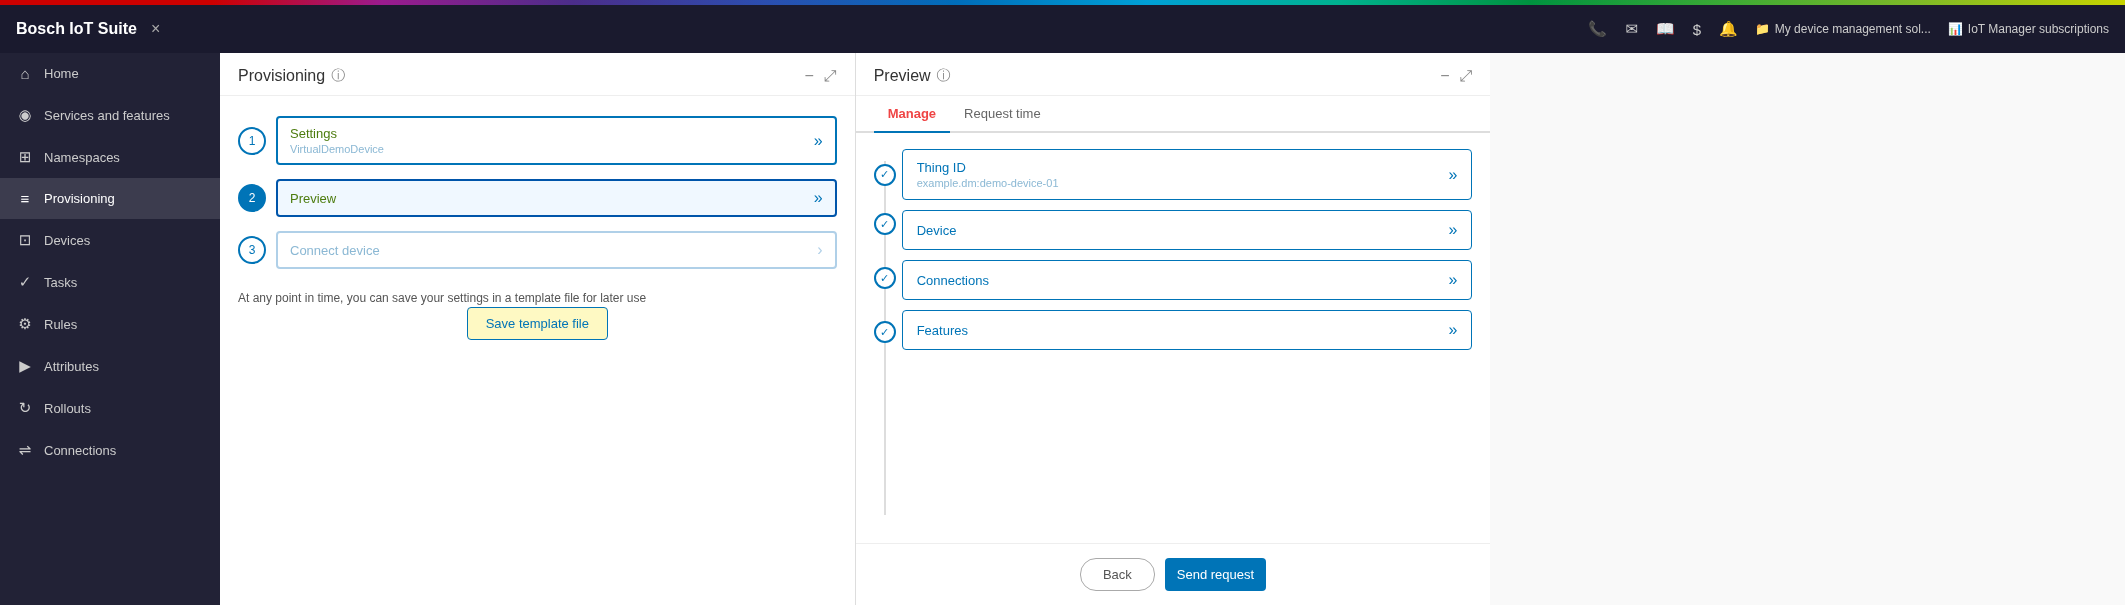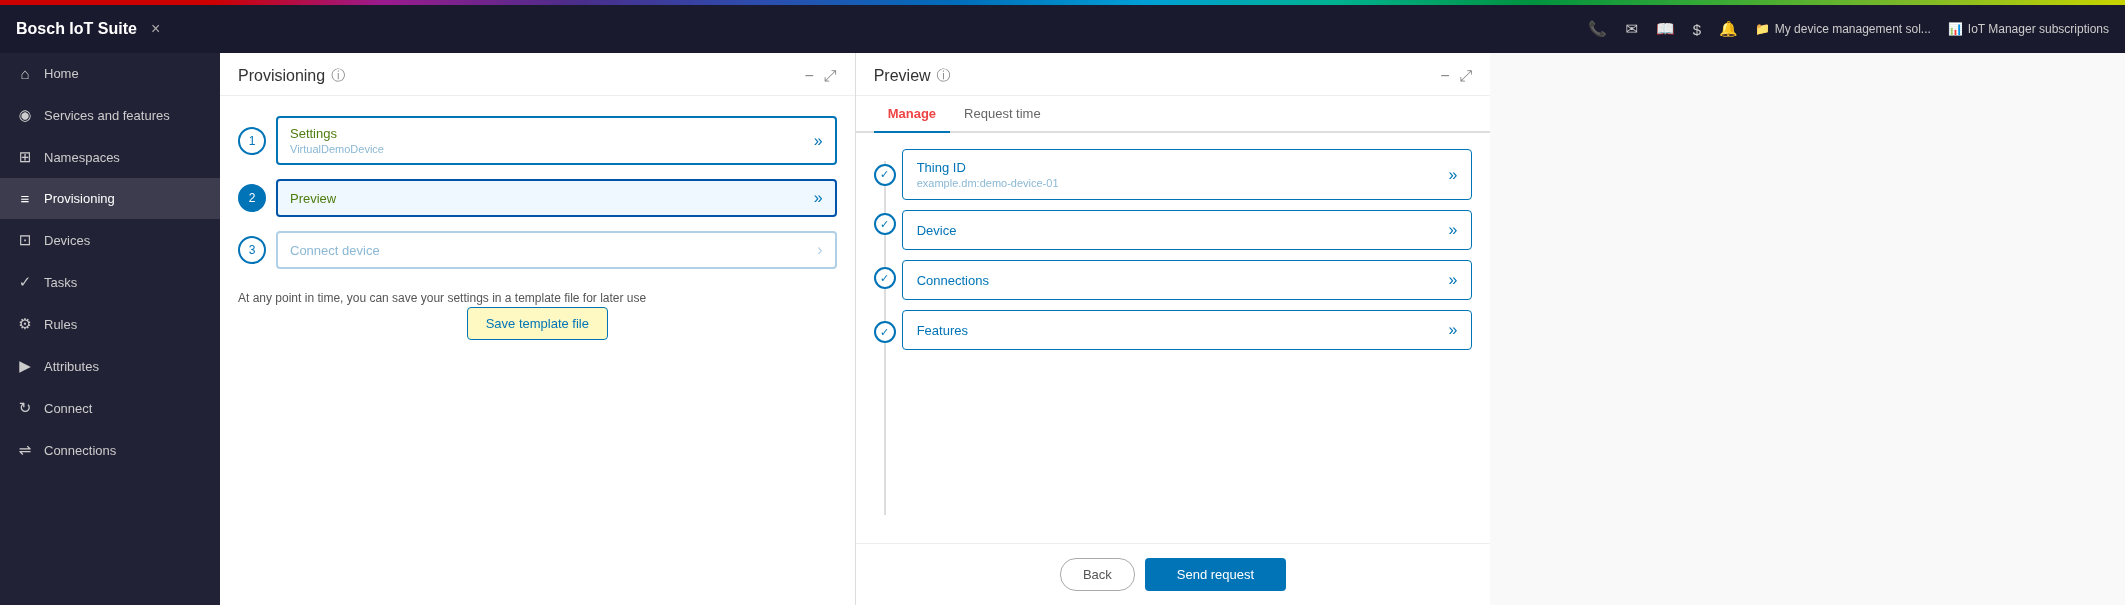--- a/index.html
+++ b/index.html
@@ -325,21 +325,21 @@
       color: #555;
       padding: 8px 22px;
       border-radius: 16px;
       cursor: pointer;
       font-size: 13px;
     }
     .btn-send {
       background: #0074b7;
       color: white;
       border: none;
-      padding: 8px 32px;
+      padding: 8px 12px;
       border-radius: 4px;
       cursor: pointer;
       font-size: 13px;
     }
 
     
     .empty-panel {
       flex: 1;
       background: #f9f9f9;
     }
@@ -401,21 +401,21 @@
     <div class="sidebar-item">
       <span class="sidebar-icon">⚙</span>
       <span>Rules</span>
     </div>
     <div class="sidebar-item">
       <span class="sidebar-icon">▶</span>
       <span>Attributes</span>
     </div>
     <div class="sidebar-item">
       <span class="sidebar-icon">↻</span>
-      <span>Connect</span>
+      <span>Rollouts</span>
     </div>
     <div class="sidebar-item">
       <span class="sidebar-icon">⇌</span>
       <span>Connections</span>
     </div>
   </nav>
 
   <div class="content-area">
 
     <div class="panel">

